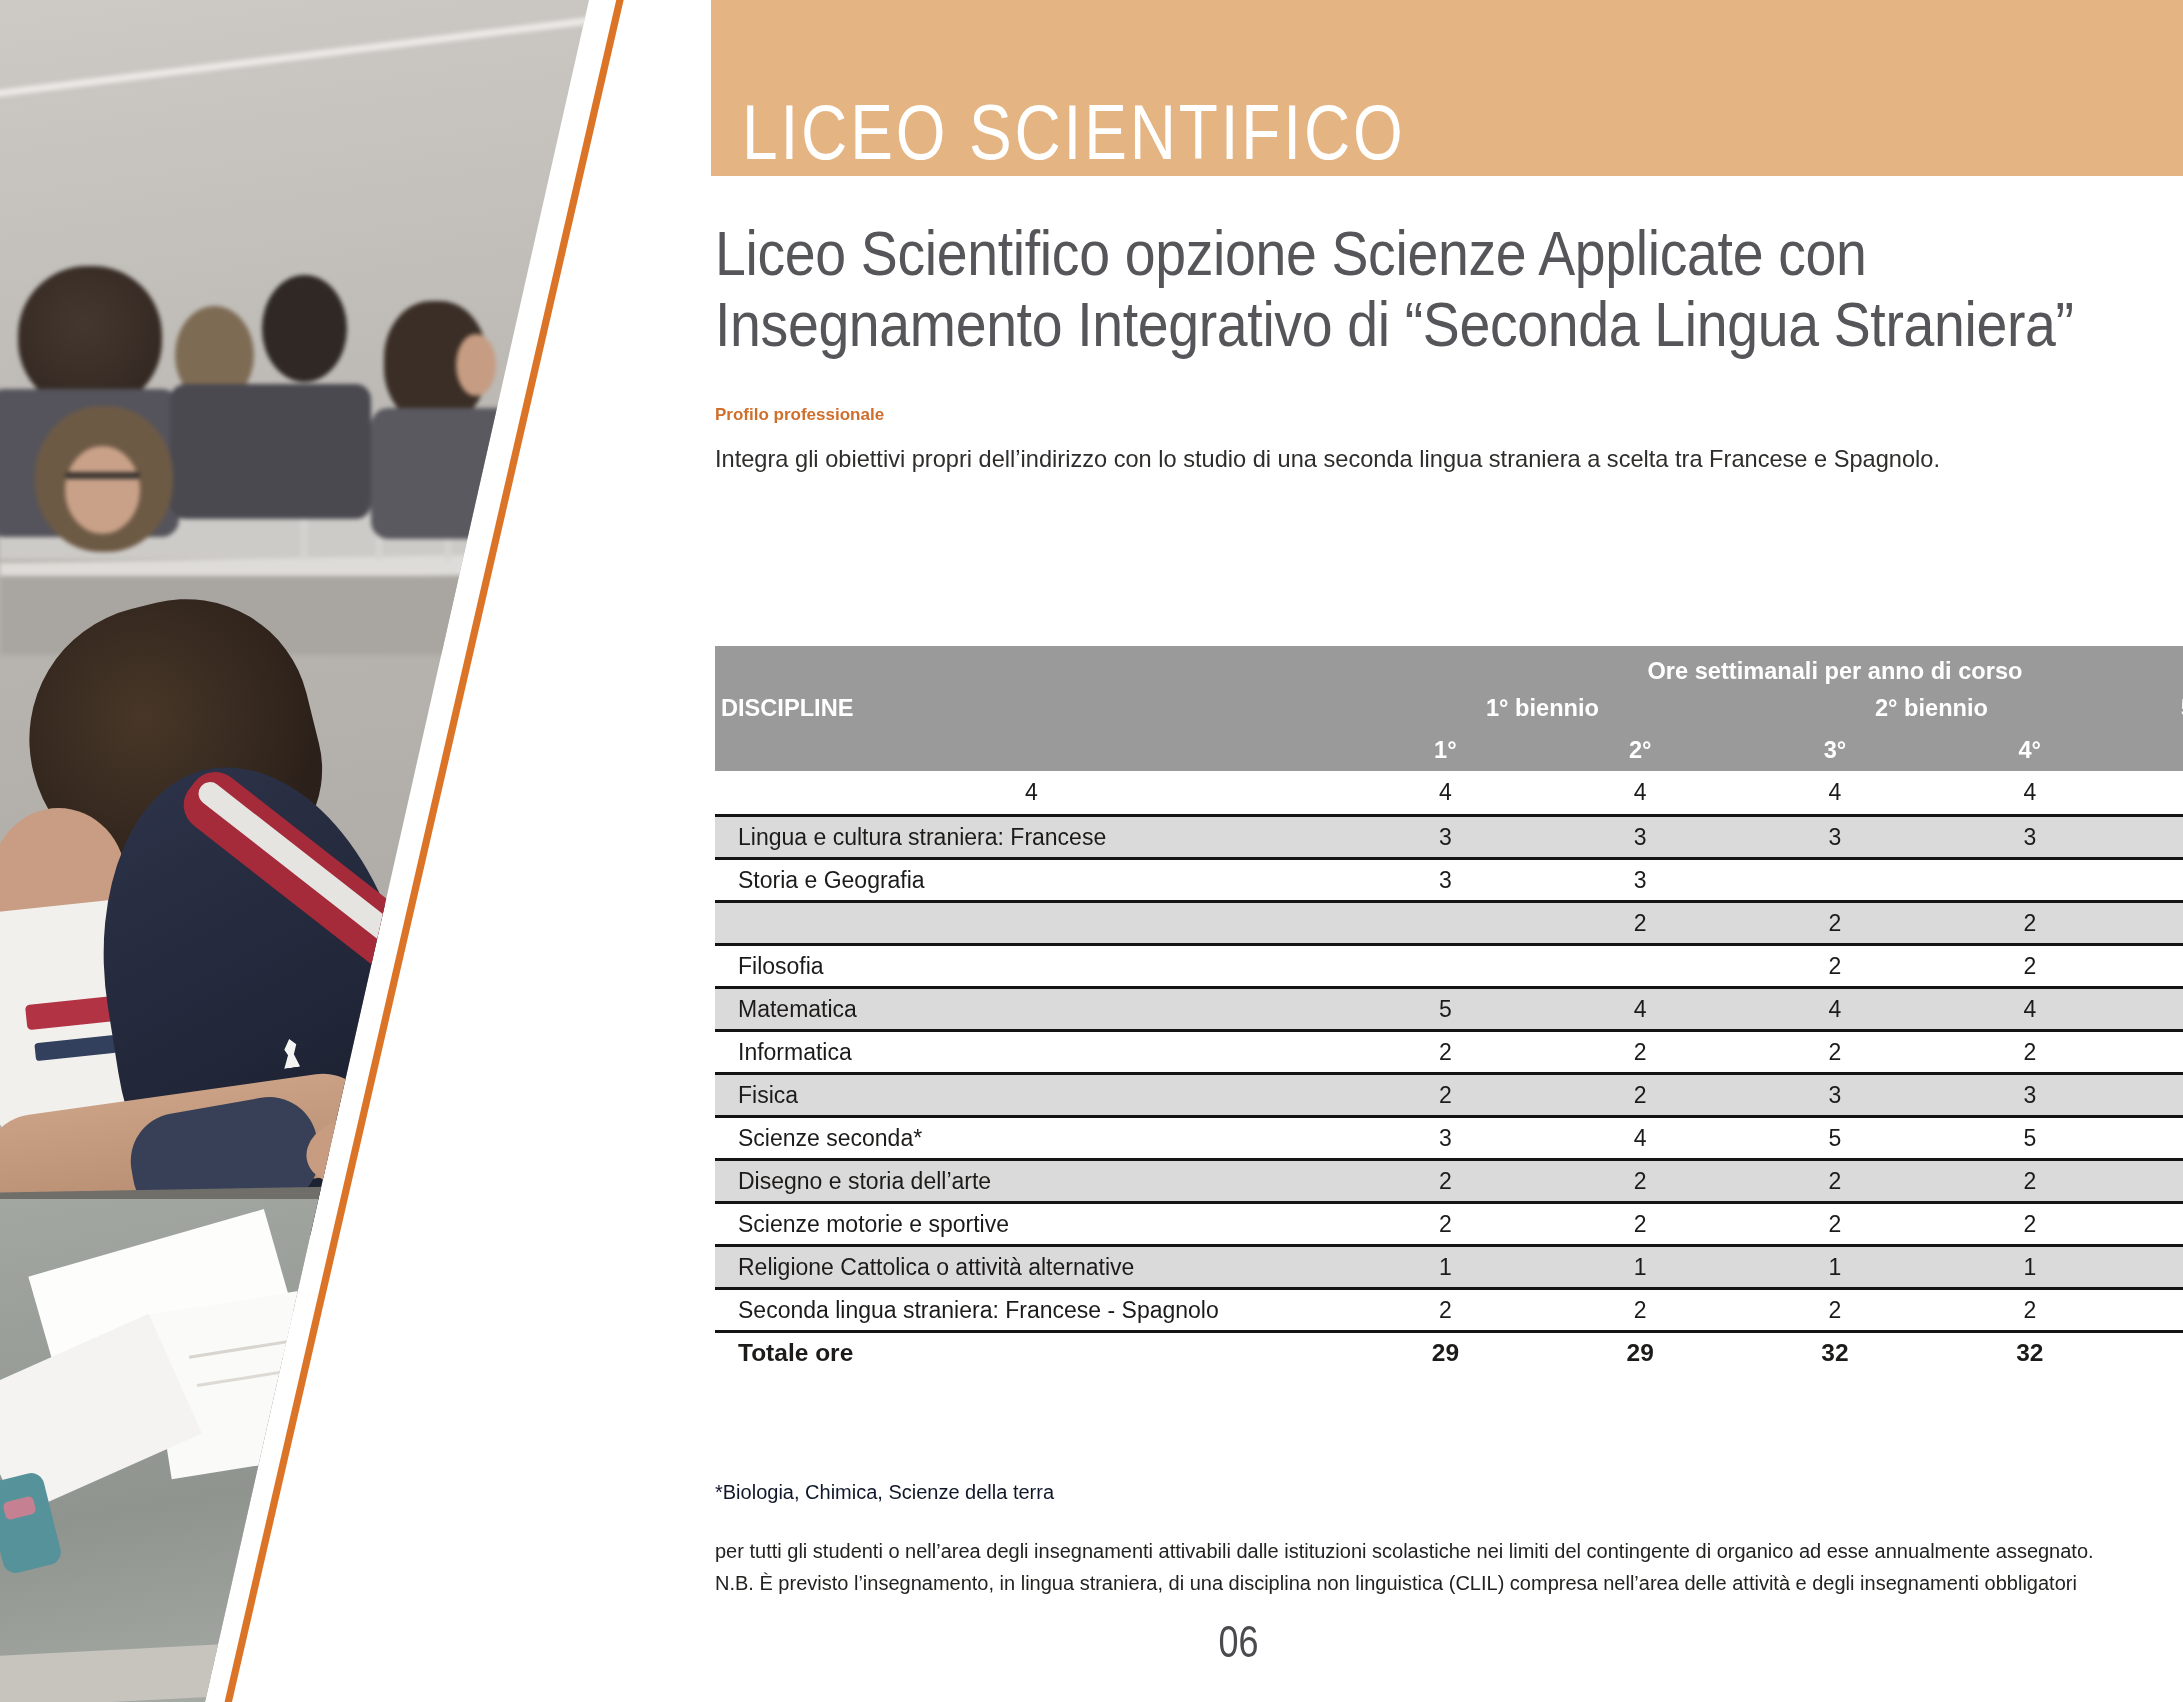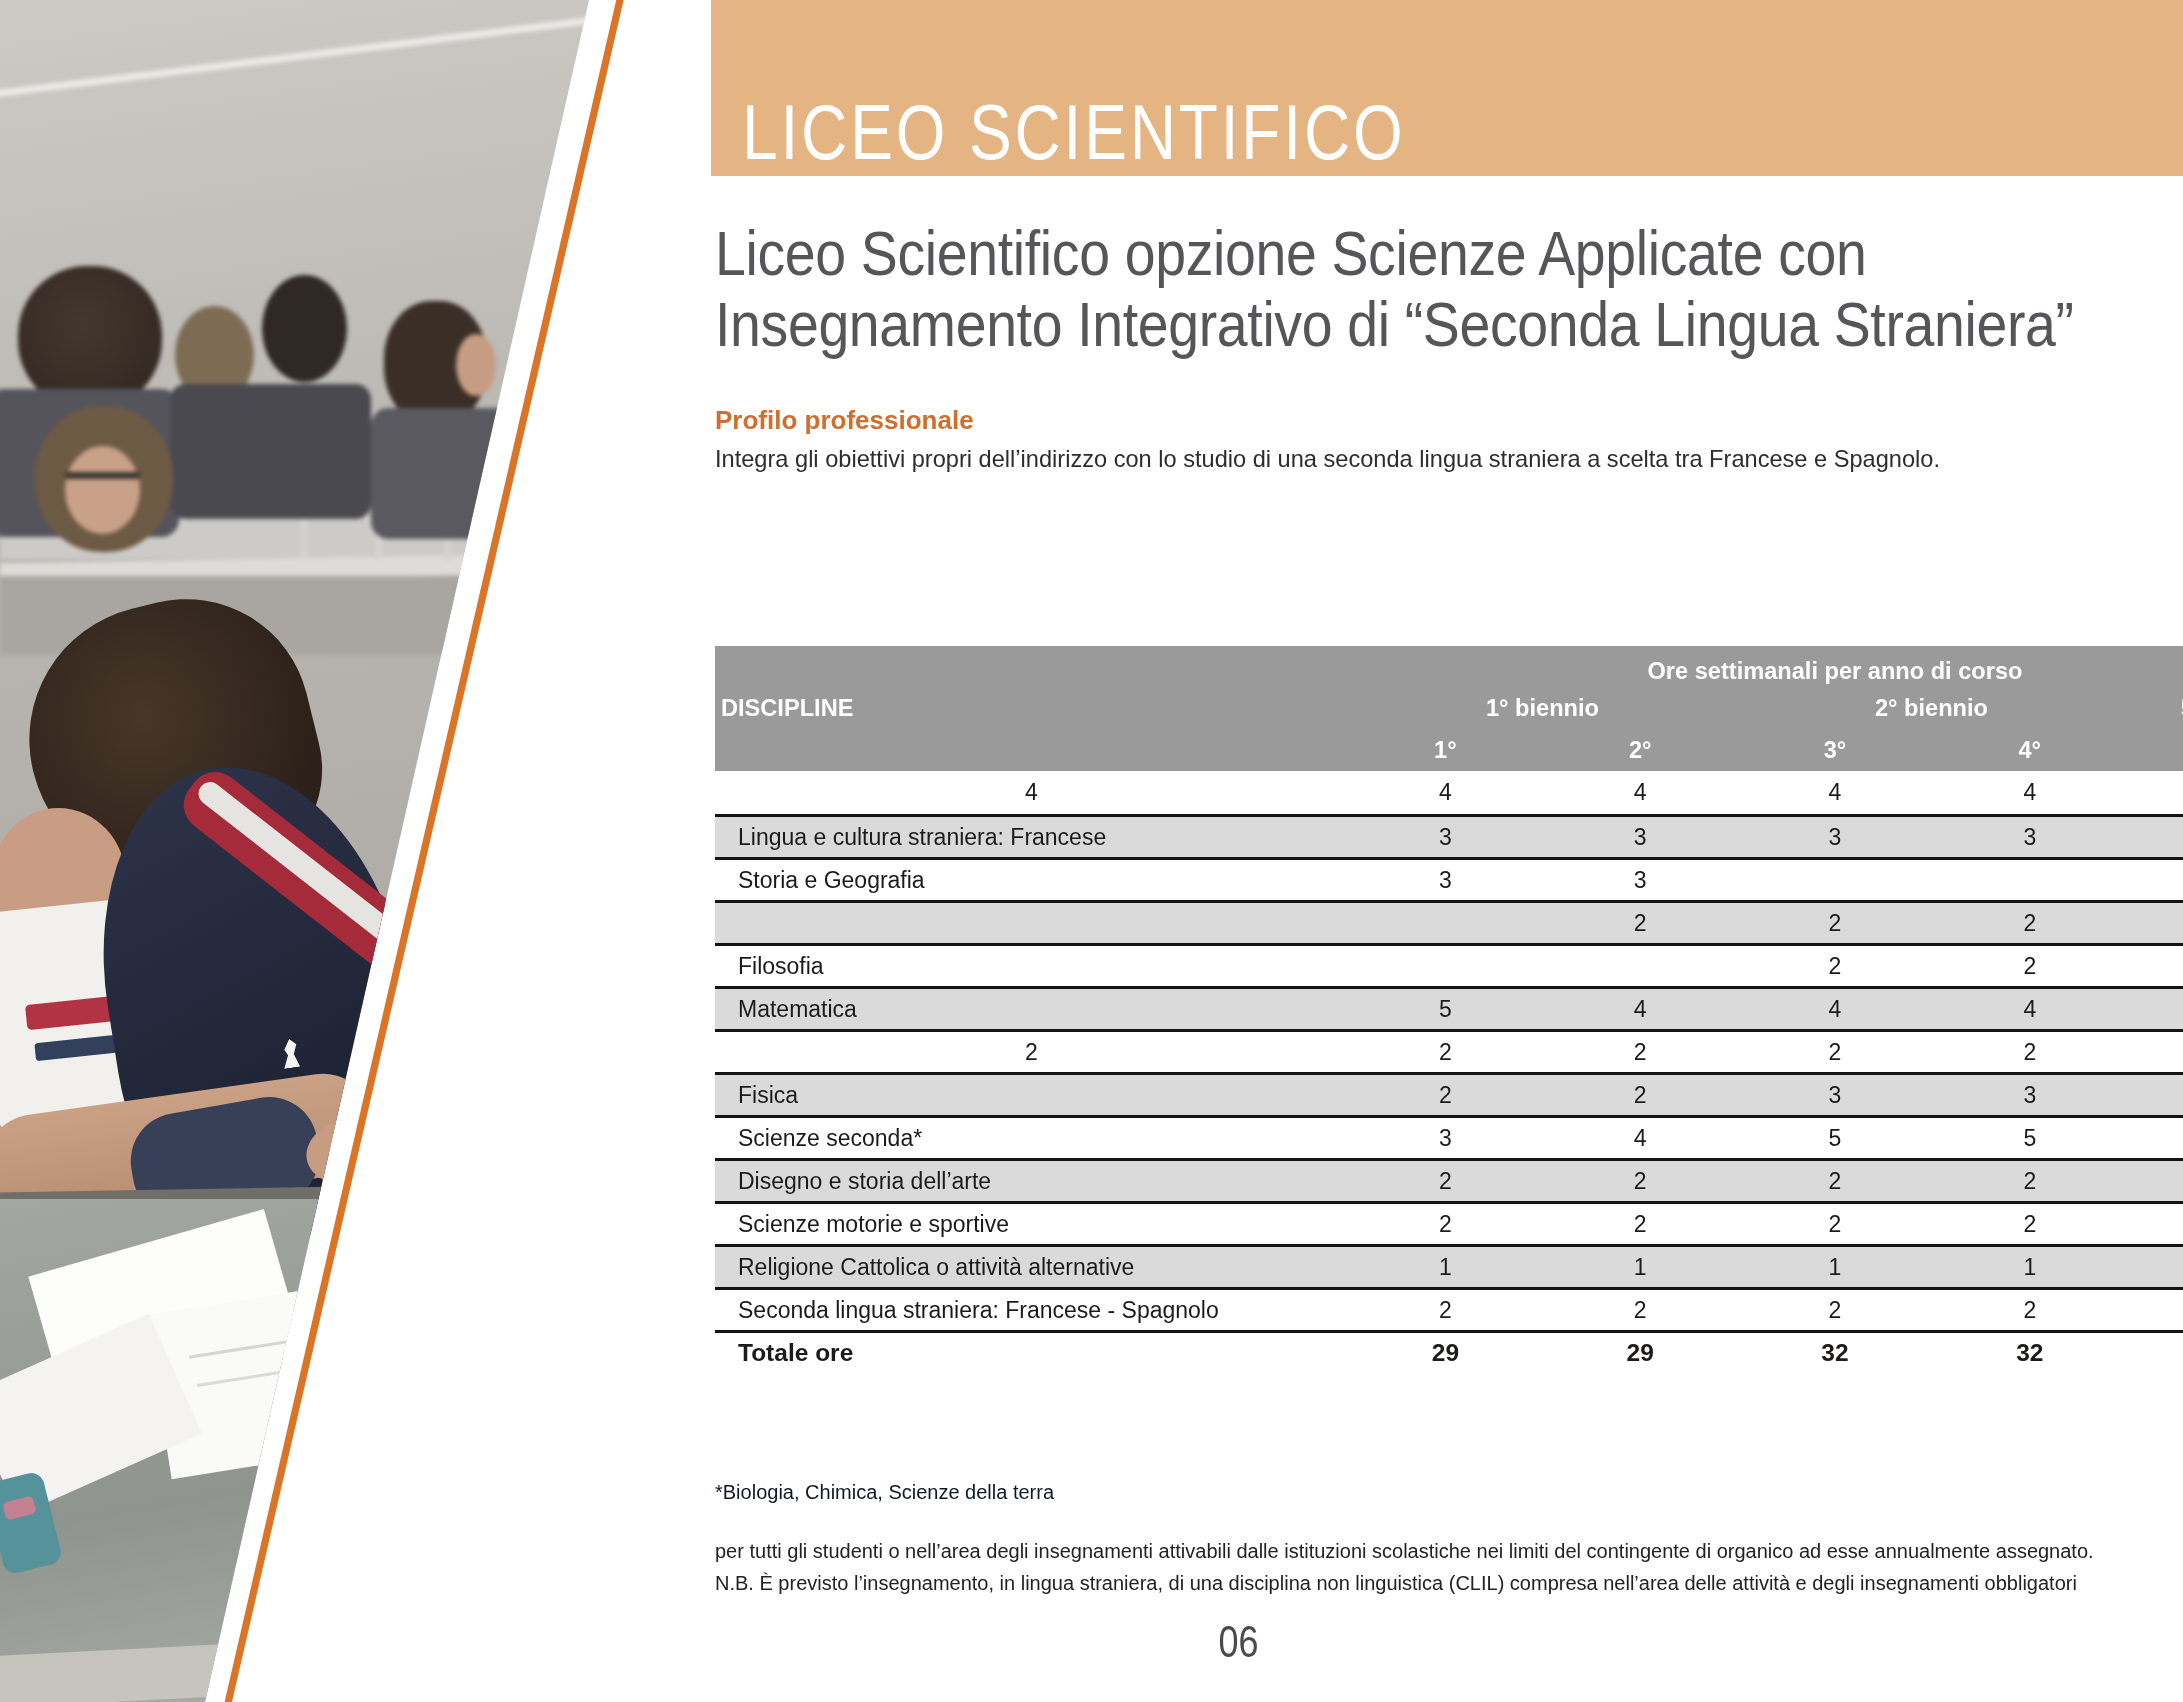--- a/index.html
+++ b/index.html
@@ -65,21 +65,21 @@
 
   
   .banner{position:absolute;left:711px;top:0;width:1611px;height:176px;background:#e5b483;}
   .banner-text{position:absolute;left:31px;bottom:5.2px;font-size:78px;line-height:1;color:#ffffff;
                letter-spacing:3.5px;transform:scaleX(0.82);transform-origin:left bottom;white-space:nowrap;}
 
   
   .title{position:absolute;left:715px;top:218px;width:1703px;color:#565559;font-size:63px;line-height:1.12;}
   .title div{transform:scaleX(0.88);transform-origin:left center;white-space:nowrap;letter-spacing:-0.4px;}
 
-  .profilo-h{position:absolute;left:715px;top:405px;font-size:26px;font-weight:700;color:#d06f2c;}
+  .profilo-h{position:absolute;left:715px;top:405px;font-size:17px;font-weight:700;color:#d06f2c;}
   .profilo-t{position:absolute;left:715px;top:446px;width:1607px;font-size:23.6px;color:#2e2d2b;}
 
   
   .tbl{position:absolute;left:715px;top:646px;width:1607px;color:#1c1b1a;}
   .grid6{display:grid;grid-template-columns:633px repeat(5,1fr);align-items:center;}
   .thead{background:#9b9a9a;color:#ffffff;font-weight:700;}
   .th-row1{display:grid;grid-template-columns:633px 1fr;height:40px;align-items:end;}
   .th-row1 .hours{text-align:center;font-size:23.6px;padding-bottom:0.9px;}
   .th-row2{display:grid;grid-template-columns:633px 389px 389px 195px;height:44px;align-items:center;}
   .th-row2 .disc{font-size:23.6px;padding-left:6px;}
@@ -232,20 +232,21 @@
     </div>
     <div class="trow grid6 shade">
       <div class="td-disc">Matematica</div>
       <div class="td-val">5</div>
       <div class="td-val">4</div>
       <div class="td-val">4</div>
       <div class="td-val">4</div>
       <div class="td-val">4</div>
     </div>
     <div class="trow grid6">
+      <div class="td-disc">Informatica</div>
       <div class="td-val">2</div>
       <div class="td-val">2</div>
       <div class="td-val">2</div>
       <div class="td-val">2</div>
       <div class="td-val">2</div>
     </div>
     <div class="trow grid6 shade">
       <div class="td-disc">Fisica</div>
       <div class="td-val">2</div>
       <div class="td-val">2</div>

